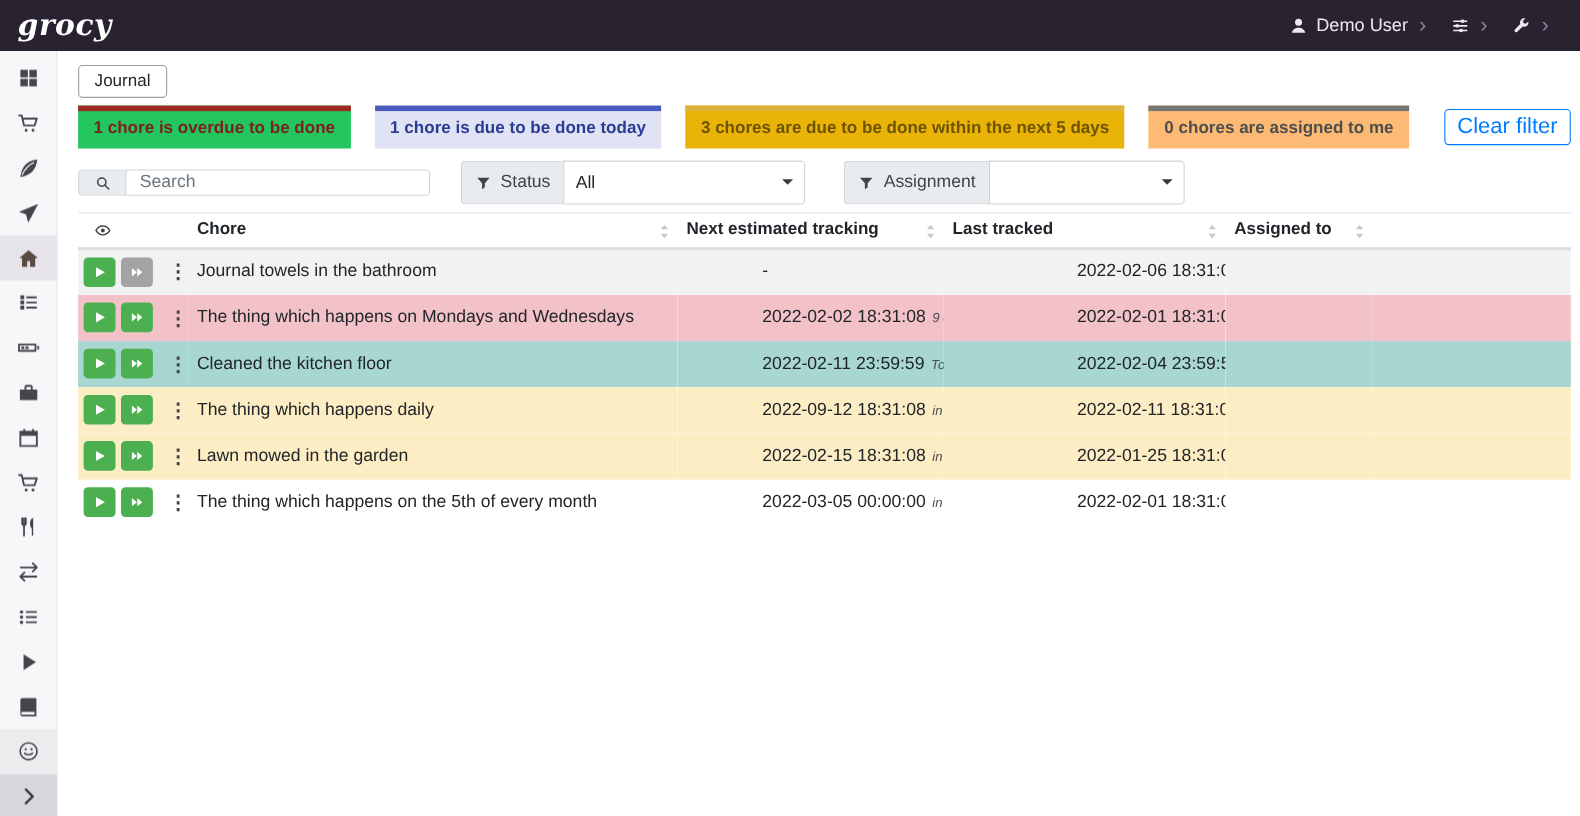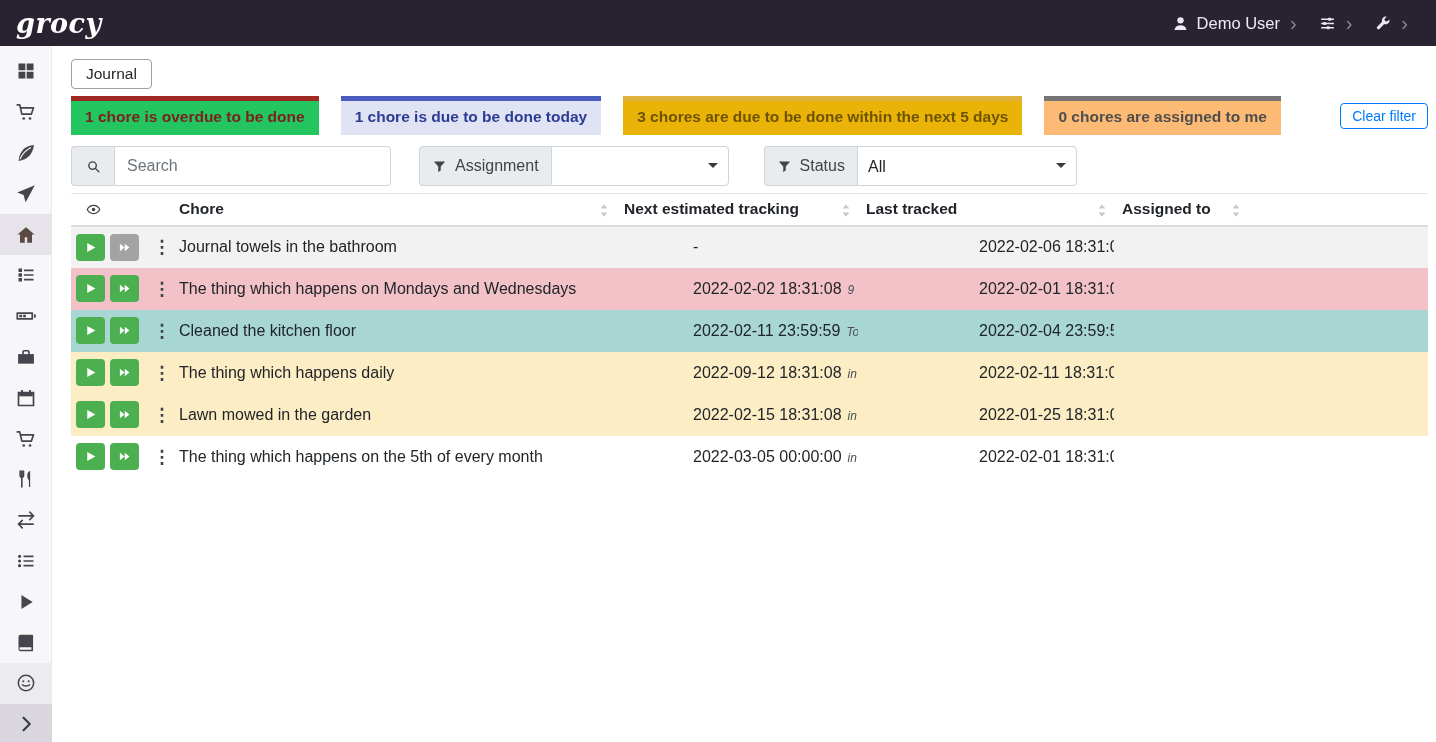--- a/index.html
+++ b/index.html
@@ -34,28 +34,28 @@
   .page-head{display:flex;align-items:center;justify-content:space-between}
   h1{font-size:31px;font-weight:500;line-height:1.25;color:#212529}
   .btn-journal{background:#fff;border:1px solid #9aa0a6;color:#212529;border-radius:4px;
     padding:5px 14px;font-size:15.5px;cursor:pointer;font-family:inherit}
 
   
   .banner-row{display:flex;align-items:center;margin-top:7px}
   .banner{border-top:5px solid;padding:7px 14px 9px;font-weight:700;font-size:15.5px;
     margin-right:22px;white-space:nowrap;cursor:pointer}
   .btn-clear{margin-left:auto;background:#fff;border:1px solid var(--blue,#007bff);color:var(--blue,#007bff);
-    border-radius:4px;padding:4px 11px;font-size:14px;cursor:pointer;font-family:inherit}
+    border-radius:4px;padding:4px 11px;font-size:20px;cursor:pointer;font-family:inherit}
 
   
   .filter-row{display:flex;align-items:center;margin-top:11px}
   .igt{display:flex;align-items:center;background:#e9ecef;border:1px solid #ced4da;border-right:none;
     border-radius:4px 0 0 4px;padding:0 12px;color:#3f444a;gap:8px;font-size:16px}
   .igt svg{width:15px;height:15px}
-  .search-group{display:flex;width:320px;height:40px;margin-right:28px}
+  .search-group{display:flex;width:320px;height:24px;margin-right:28px}
   .search-group .igt{width:43px;justify-content:center}
   .search-input{flex:1;min-width:0;border:1px solid #ced4da;border-radius:0 4px 4px 0;
     padding:0 12px;font-size:16px;color:#495057;outline:none;font-family:inherit}
   .search-input::placeholder{color:#6c757d}
   .filter-group{display:flex;height:40px;margin-right:35px}
   .select-wrap{position:relative;height:40px}
   .select-wrap select{appearance:none;-webkit-appearance:none;height:40px;border:1px solid #ced4da;
     border-radius:0 4px 4px 0;background:#fff;font-size:16px;color:#212529;
     padding:0 32px 0 10px;font-family:inherit;cursor:pointer}
   .select-wrap::after{content:"";position:absolute;right:11px;top:17px;border:5px solid transparent;
@@ -288,41 +288,41 @@
       <input class="search-input" type="text" placeholder="Search" style="">
     </div>
 
     <div class="filter-group">
       <span class="igt">
         <span style="display:flex">
           <svg viewBox="0 0 24 24" fill="currentColor">
               <path d="M3 4h18l-7 8v6l-4 3v-9L3 4z"></path>
             </svg>
         </span>
-        <span>Assignment</span>
+        <span>Status</span>
       </span>
       <span class="select-wrap">
-        <select class="sel-assignment">
-          <option></option>
+        <select class="sel-status">
+          <option>All</option>
         </select>
       </span>
     </div>
 
     <div class="filter-group">
       <span class="igt">
         <span style="display:flex">
           <svg viewBox="0 0 24 24" fill="currentColor">
               <path d="M3 4h18l-7 8v6l-4 3v-9L3 4z"></path>
             </svg>
         </span>
-        <span>Status</span>
+        <span>Assignment</span>
       </span>
       <span class="select-wrap">
-        <select class="sel-status">
-          <option>All</option>
+        <select class="sel-assignment">
+          <option></option>
         </select>
       </span>
     </div>
   </div>
 
   <table>
     <colgroup>
       <col style="width:100px">
         <col style="width:445px">
         <col style="width:242px">

